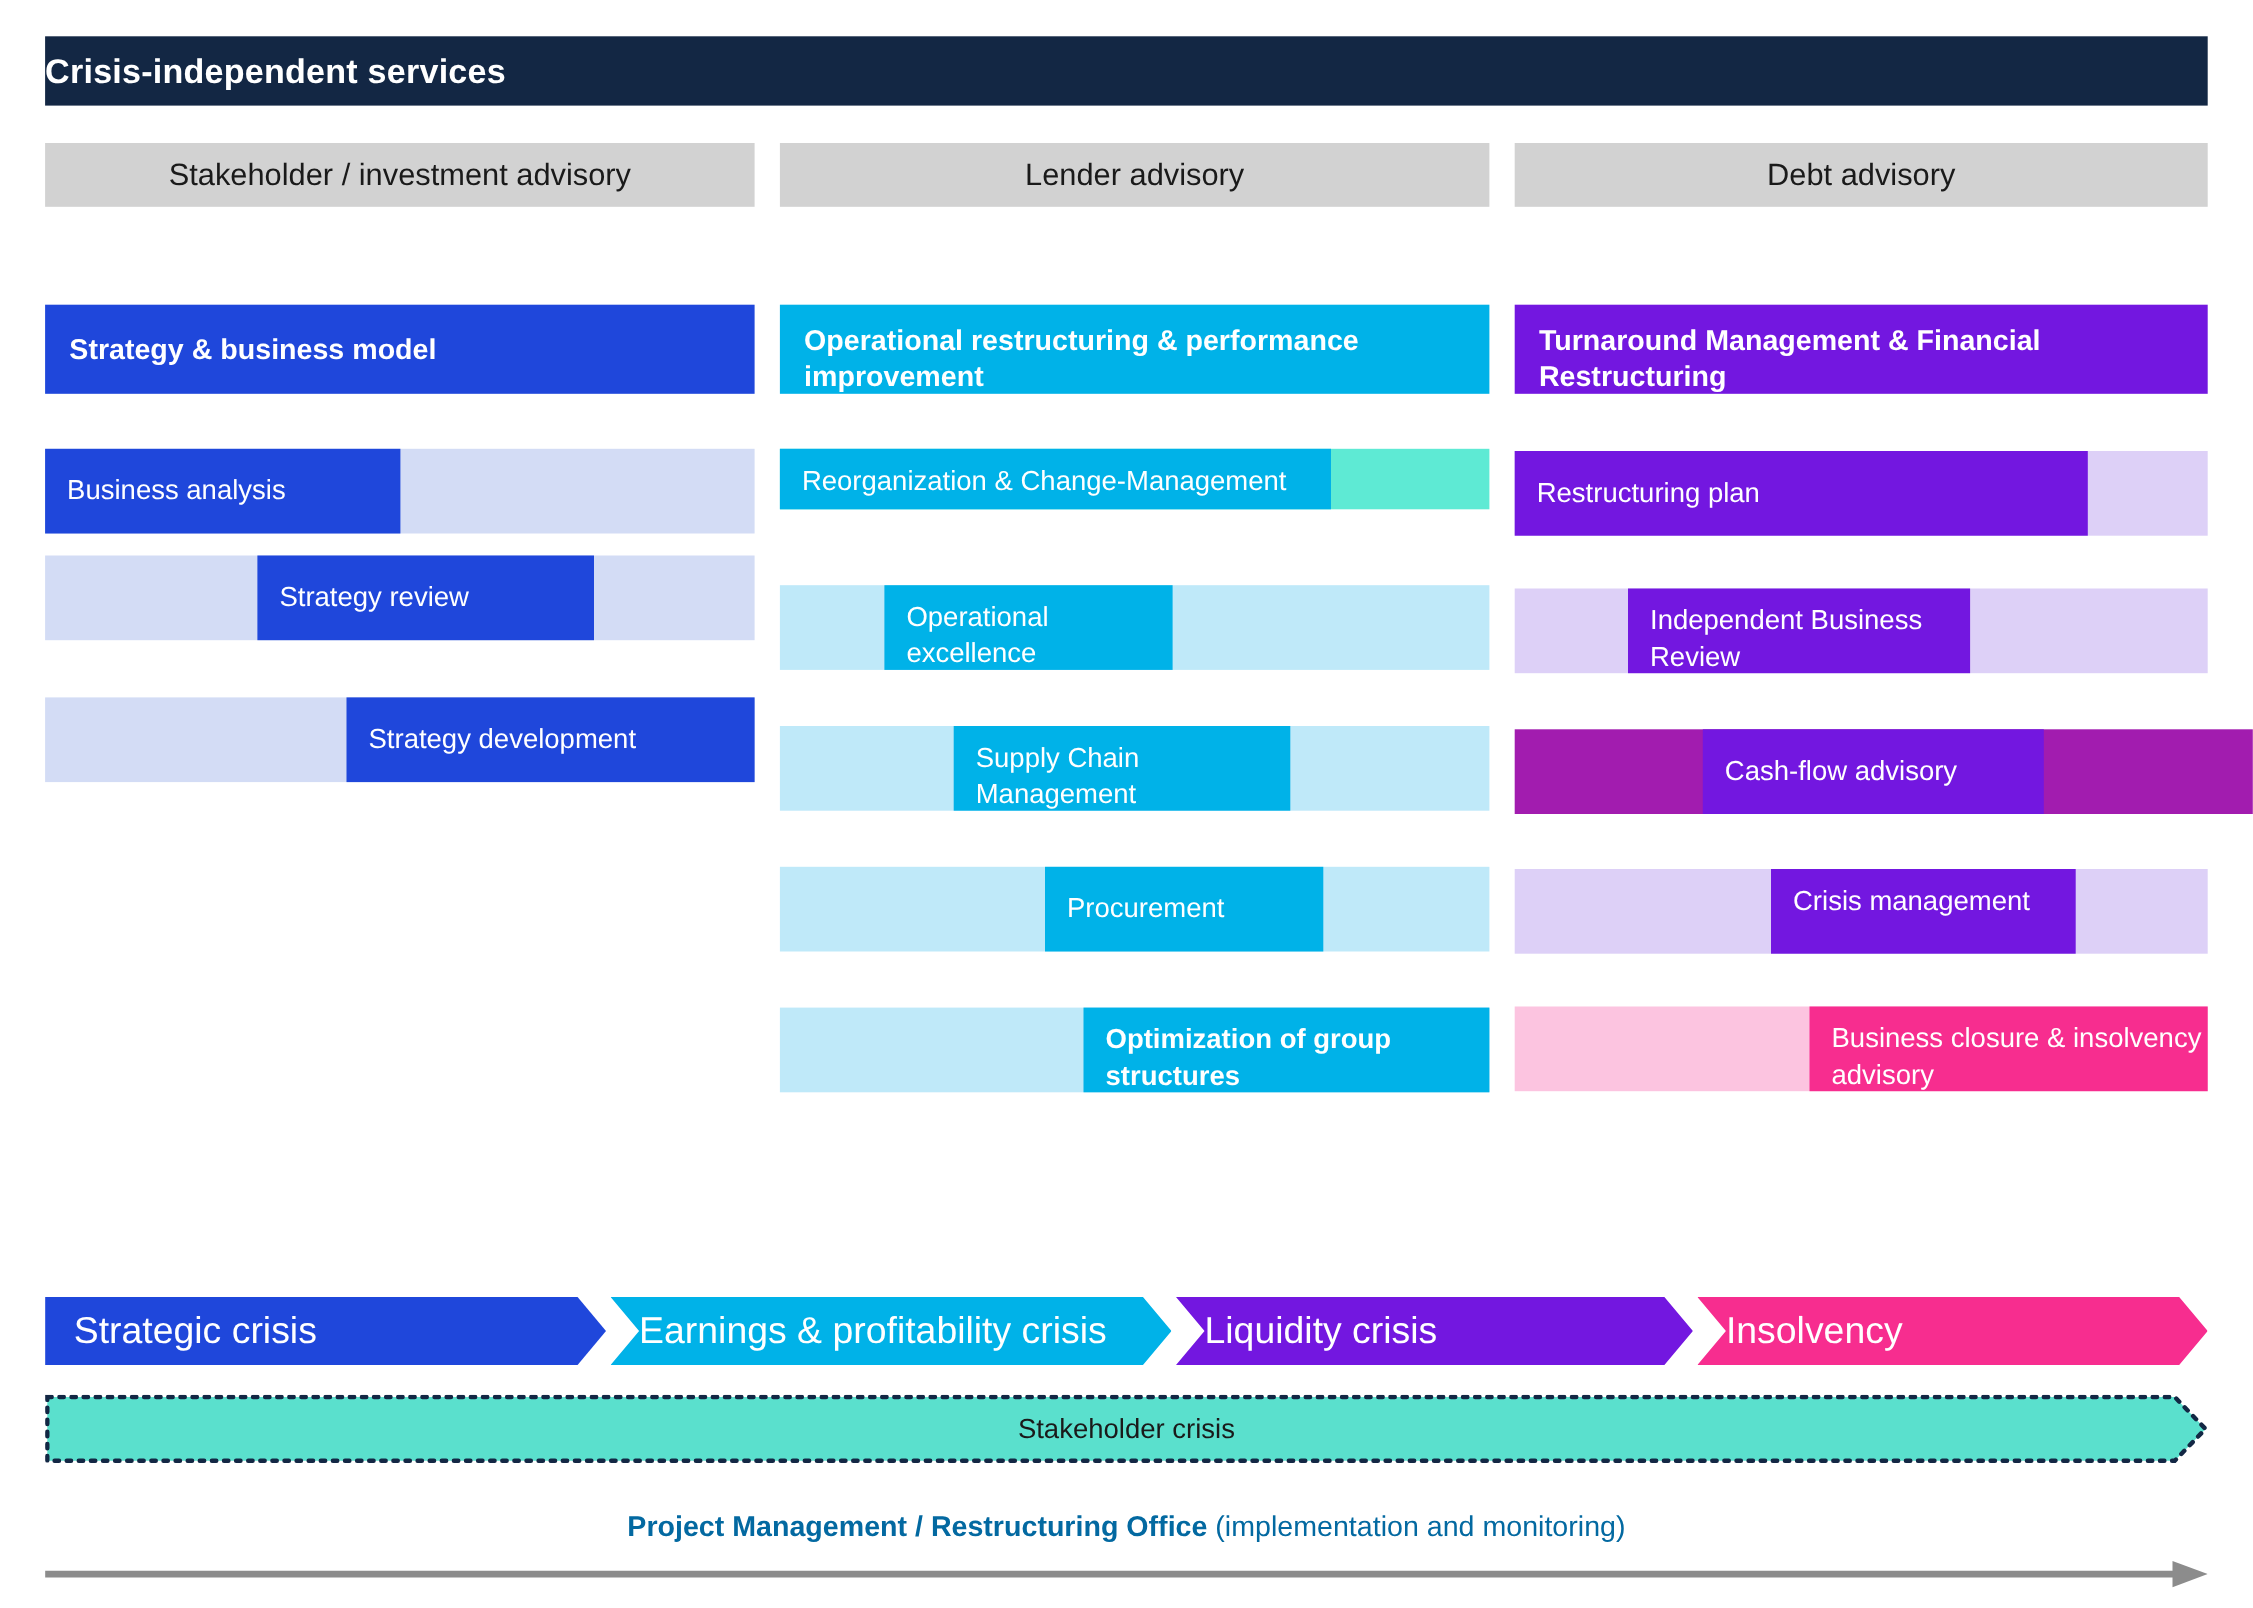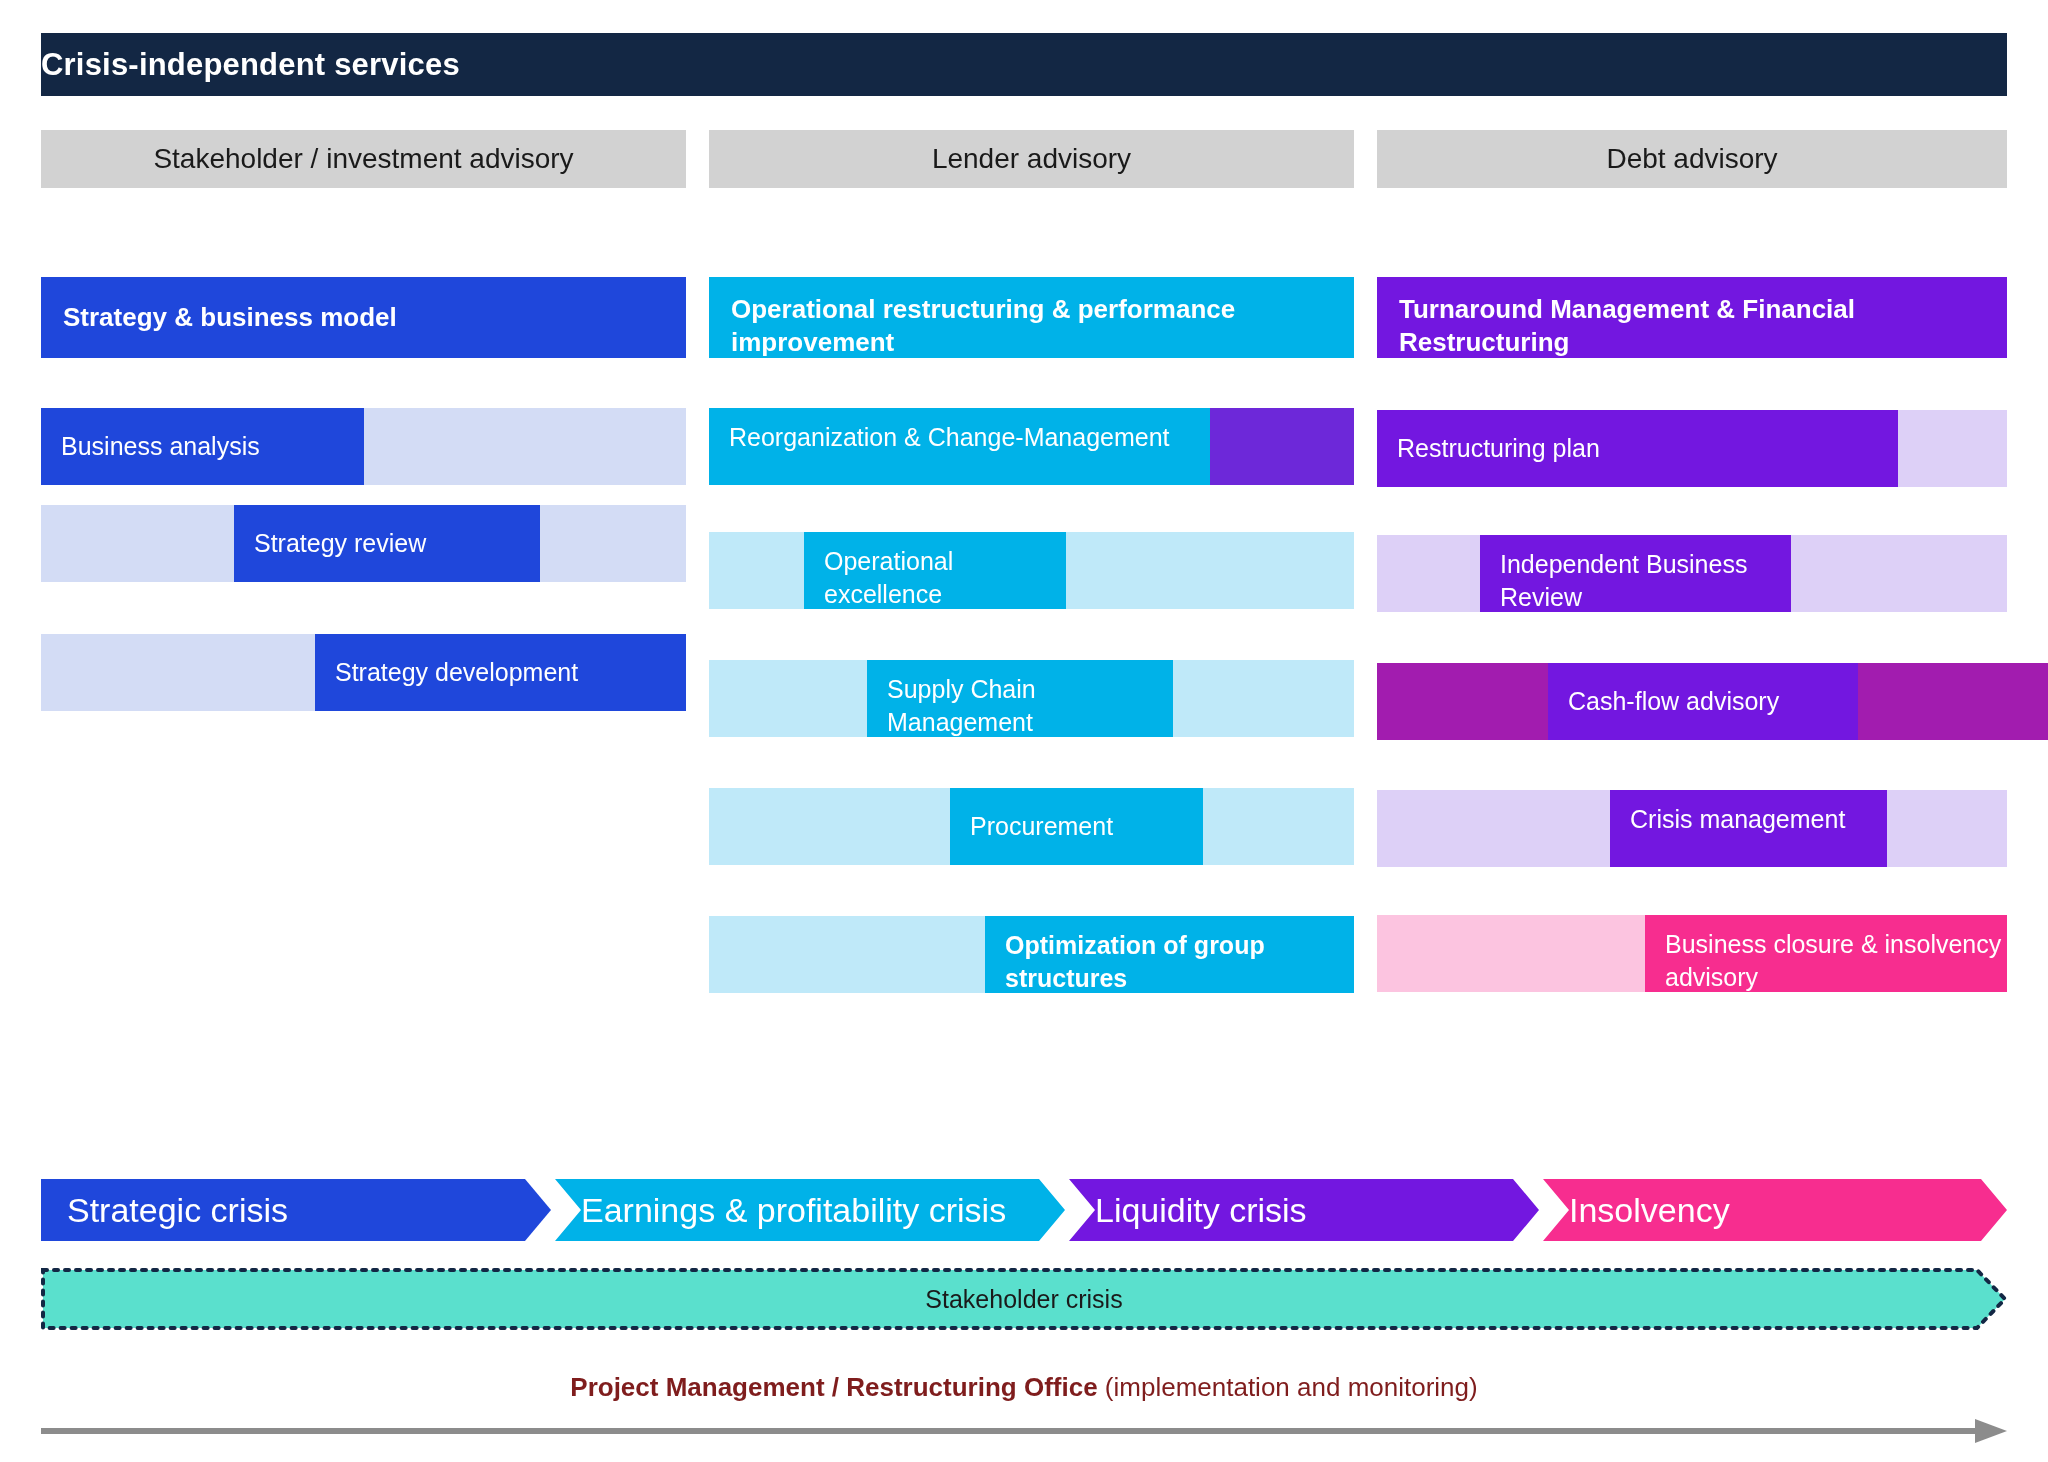--- a/index.html
+++ b/index.html
@@ -145,21 +145,21 @@
   }
 
   
   .pmo {
     position: absolute;
     left: 41px;
     top: 1372px;
     width: 1966px;
     text-align: center;
     font-size: 26px;
-    color: #7f1d1d;
+    color: #0369a1;
   }
   .pmo b { font-weight: bold; }
   .pmo span.light { font-weight: normal; }
 
   
   .axis-arrow {
     position: absolute;
     left: 41px;
     top: 1418px;
     width: 1966px;
@@ -204,21 +204,21 @@
   <div class="row-track" style="left:41px; top:634px; width:645px; height:77px; background:#d3dcf5;">
     <div class="row-seg" style="left:274px; width:371px; background:#1f47db;">
       <span class="seg-text">Strategy development</span>
     </div>
   </div>
 
   <div class="group-bar" style="left:709px; top:277px; width:645px; height:81px; background:#00b2e8; align-items:flex-start; padding-top:16px;">
     <span class="gb-text">Operational restructuring &amp; performance improvement</span>
   </div>
 
-  <div class="row-track" style="left:709px; top:408px; width:645px; height:77px; background:#6d28d9;">
+  <div class="row-track" style="left:709px; top:408px; width:645px; height:55px; background:#5eead4;">
     <div class="row-seg" style="left:0px; width:501px; background:#00b2e8; align-items:flex-start; padding-top:13px;">
       <span class="seg-text">Reorganization &amp; Change-Management</span>
     </div>
   </div>
 
   <div class="row-track" style="left:709px; top:532px; width:645px; height:77px; background:#bfe9f9;">
     <div class="row-seg" style="left:95px; width:262px; background:#00b2e8; align-items:flex-start; padding-top:13px;">
       <span class="seg-text">Operational excellence</span>
     </div>
   </div>

